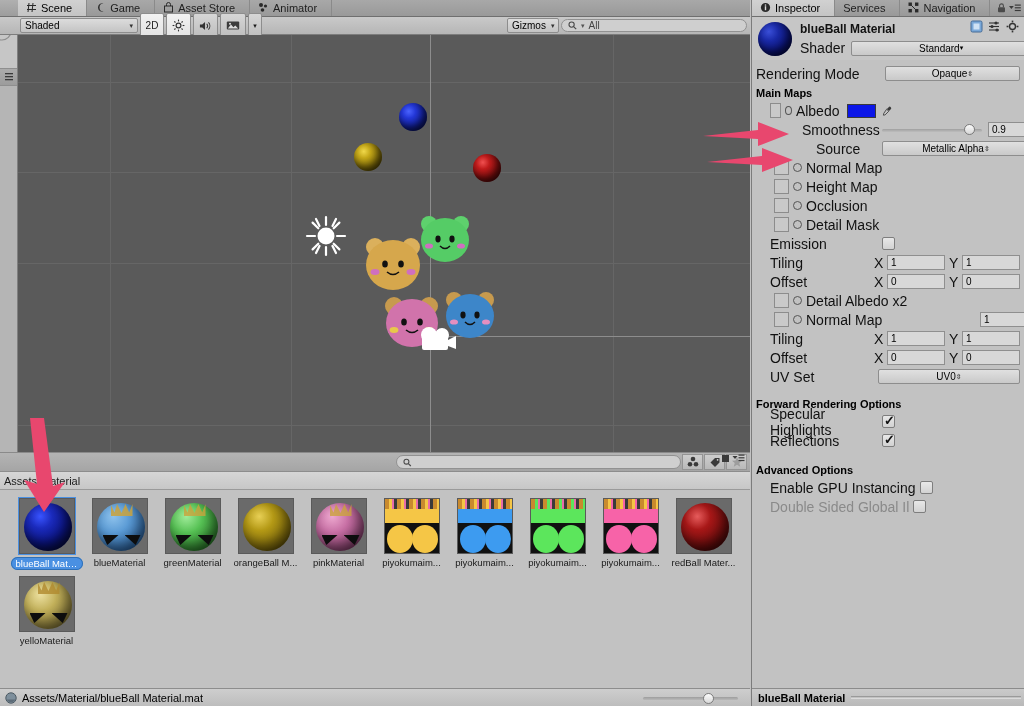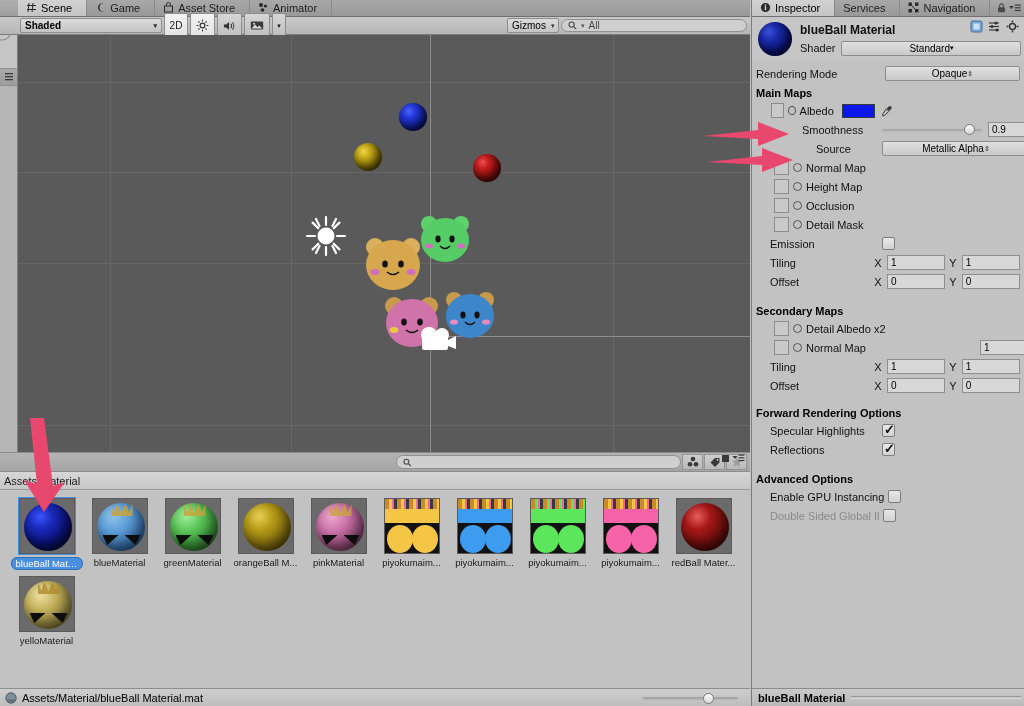--- a/index.html
+++ b/index.html
@@ -99,21 +99,21 @@
   
   .inspector { position:absolute; left:751px; top:0; width:273px; height:706px;
                background:#c2c2c2; border-left:1px solid #7c7c7c; }
   .inspHead { display:flex; align-items:center; gap:8px; padding:5px 6px 4px 6px;
               background:#c6c6c6; }
   .matPreview { width:34px; height:34px; border-radius:50%;
                 background:radial-gradient(circle at 32% 28%, #3a4fd8 0%, #1a2aa8 28%, #0a1270 62%, #05093f 100%);
                 box-shadow:inset -3px -4px 8px rgba(0,0,0,.6); flex:0 0 auto; }
   .matName { font-size:12px; font-weight:bold; color:#111; }
   .row { display:flex; align-items:center; height:19px; padding:0 4px; gap:4px; }
-  .lbl { font-size:11px; color:#111; }
+  .lbl { font-size:14px; color:#111; }
   .lbl.dim { color:#8a8a8a; }
   .field { height:15px; background:#d8d8d8; border:1px solid #8f8f8f; font-size:10px;
            display:flex; align-items:center; padding:0 3px; }
   .selectbox { height:15px; background:linear-gradient(#e0e0e0,#c9c9c9); border:1px solid #8d8d8d;
                border-radius:2px; display:flex; align-items:center; justify-content:center;
                padding:0 3px; font-size:10px; }
   .chk { width:13px; height:13px; background:linear-gradient(#e8e8e8,#d2d2d2);
          border:1px solid #7e7e7e; border-radius:2px; position:relative; }
   .chk.checked::after { content:"✓"; position:absolute; left:1px; top:-3px; font-size:13px;
                         color:#111; font-weight:bold; }
@@ -195,21 +195,21 @@
           <circle cx="3" cy="3" r="2" fill="#2a2a2a"></circle>
             <circle cx="7.5" cy="4" r="1.6" fill="#2a2a2a"></circle>
             <circle cx="4.5" cy="8" r="1.8" fill="#2a2a2a"></circle>
         </svg>
         <span>Animator</span>
       </div>
       <div style="flex:1;background:linear-gradient(#a9a9a9,#999);height:17px;"></div>
     </div>
 
     <div class="toolbar" style="padding-left:20px;">
-      <div class="dropdown" style="width:142px;font-weight:bold;">
+      <div class="dropdown" style="width:118px;">
         <span>Shaded</span>
         <span class="arrowdn">▾</span>
       </div>
       <div class="tbtn on" style="width:24px;">
         <span>2D</span>
       </div>
       <div class="tbtn on" style="width:25px;">
         <svg width="13" height="13" viewBox="0 0 13 13">
           <circle cx="6.5" cy="6.5" r="2.4" fill="none" stroke="#333" stroke-width="1.2"></circle>
           <g stroke="#333" stroke-width="1.1">
@@ -689,21 +689,20 @@
       <span class="lbl" style="width:9px;">X</span>
       <div class="field" style="width:60px;">
           <span>0</span>
         </div>
       <span class="lbl" style="width:9px;">Y</span>
       <div class="field" style="width:60px;">
           <span>0</span>
         </div>
     </div>
 
-    <div class="sectionTitle" style="padding-top:14px;">Secondary Maps</div>
 
     <div class="row">
       <div style="width:14px"></div>
       <div class="texslot"></div>
       <span class="radio"></span>
       <span class="lbl">Detail Albedo x2</span>
     </div>
     <div class="row">
       <div style="width:14px"></div>
       <div class="texslot"></div>
@@ -728,20 +727,27 @@
     <div class="row">
       <span class="lbl" style="width:118px;padding-left:14px;">Offset</span>
       <span class="lbl" style="width:9px;">X</span>
       <div class="field" style="width:60px;">
           <span>0</span>
         </div>
       <span class="lbl" style="width:9px;">Y</span>
       <div class="field" style="width:60px;">
           <span>0</span>
         </div>
+    </div>
+    <div class="row">
+      <span class="lbl" style="width:118px;padding-left:14px;">UV Set</span>
+      <div class="selectbox" style="flex:1;">
+        <span>UV0</span>
+        <span style="font-size:7px;">⇳</span>
+      </div>
     </div>
 
     <div class="sectionTitle" style="padding-top:12px;">Forward Rendering Options</div>
     <div class="row">
       <span class="lbl" style="width:122px;padding-left:14px;">Specular Highlights</span>
       <div class="chk checked"></div>
     </div>
     <div class="row">
       <span class="lbl" style="width:122px;padding-left:14px;">Reflections</span>
       <div class="chk checked"></div>

